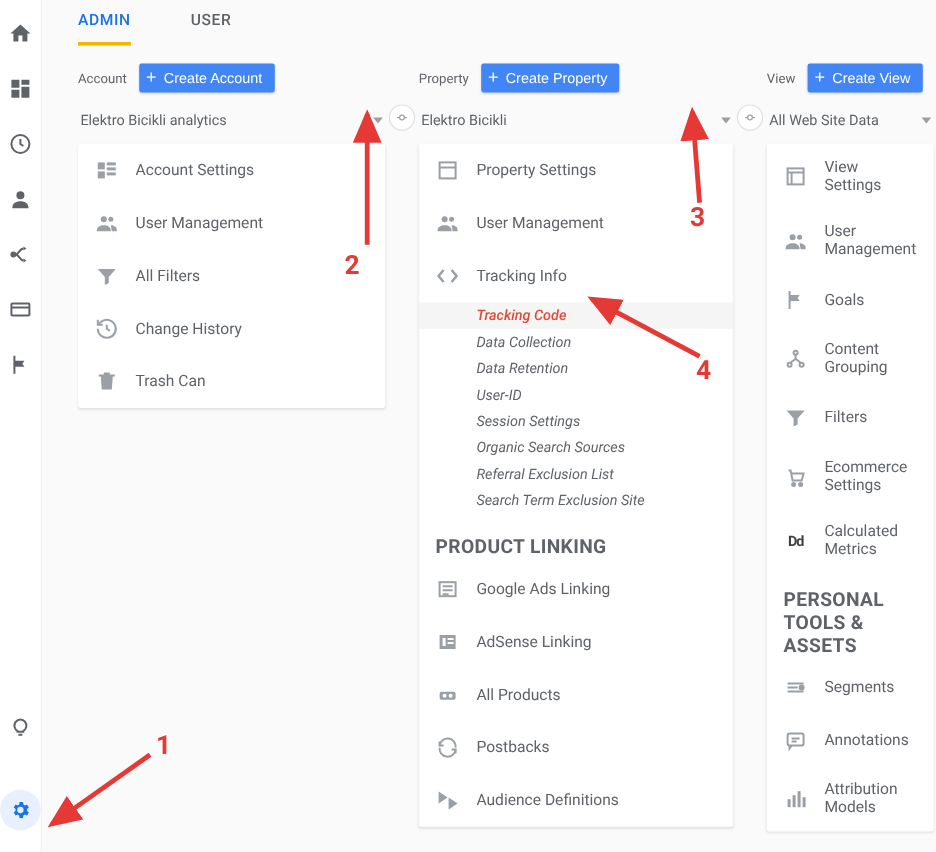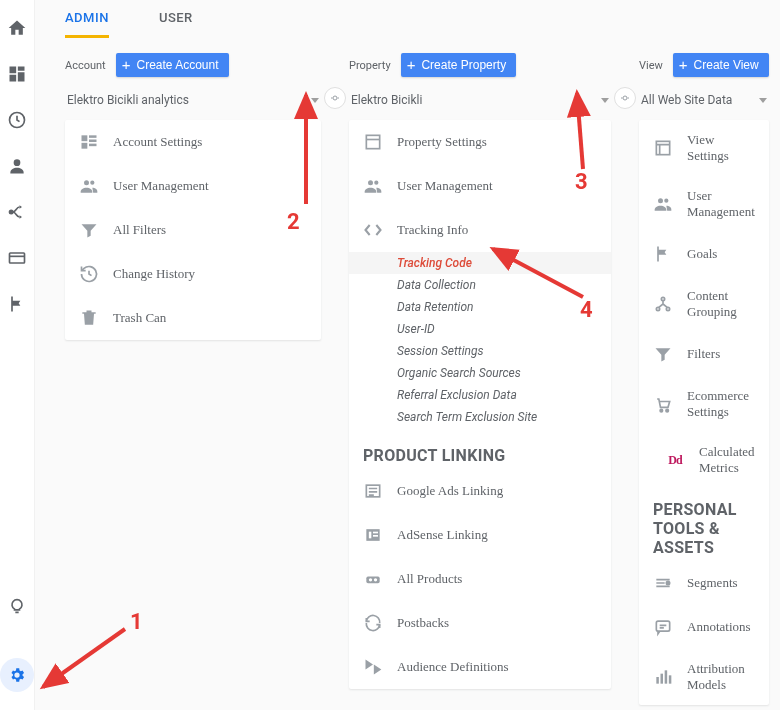--- a/index.html
+++ b/index.html
@@ -50,25 +50,25 @@
     font-size:12px; color:#5f6368; padding:6px 2px 8px 2px;
     border-bottom:1px solid transparent; cursor:pointer;
   }
   .caret { width:0;height:0;border-left:4px solid transparent;border-right:4px solid transparent;border-top:5px solid #9e9e9e; }
 
   .card { background:#fff; border-radius:2px; box-shadow: 0 1px 2px rgba(60,64,67,.12); }
   .card.mt { margin-top:4px; }
 
   .row {
     display:flex; align-items:center; gap:14px; padding:12px 14px;
-    font-size:13px; color:#5f6368; cursor:pointer;font-family:Liberation Serif, serif;
+    font-size:13px; color:#5f6368; cursor:pointer;
   }
   .row .ic { width:20px; height:20px; color:#9aa0a6; display:flex; align-items:center; justify-content:center; flex-shrink:0; }
   .row .ic svg { width:20px; height:20px; }
-  .row .ic.dd { font-weight:700; font-size:12px; color:#be185d; letter-spacing:-1px;margin-left:12px; }
+  .row .ic.dd { font-weight:700; font-size:12px; color:#404040; letter-spacing:-1px; }
 
   .sublist { padding: 0 0 6px 0; font-style: italic; }
   .sub { font-size:12px; color:#5f6368; padding:4px 0 4px 48px; cursor:pointer; }
   .sub.active { color:#dd4b39; font-weight:500; background:#f5f5f5;}
 
   .section-title { font-size:16px; font-weight:700; letter-spacing:.3px; color:#5f6368; padding:12px 14px 4px 14px; }
 
   .move-btn {
     position:absolute; top:34px; width:22px; height:22px; border-radius:50%;
     background:#fff; border:1px solid #e0e0e0; display:flex; align-items:center; justify-content:center;
@@ -261,21 +261,21 @@
           <span>Tracking Info</span>
         </div>
 
         <div class="sublist">
           <div class="sub active">Tracking Code</div>
           <div class="sub">Data Collection</div>
           <div class="sub">Data Retention</div>
           <div class="sub">User-ID</div>
           <div class="sub">Session Settings</div>
           <div class="sub">Organic Search Sources</div>
-          <div class="sub">Referral Exclusion Data</div>
+          <div class="sub">Referral Exclusion List</div>
           <div class="sub">Search Term Exclusion Site</div>
         </div>
 
         <div class="section-title">PRODUCT LINKING</div>
         <div class="row">
           <span class="ic">
               <svg viewBox="0 0 24 24" fill="none" stroke="currentColor" stroke-width="2">
                 <rect x="4" y="5" width="16" height="14"></rect>
                 <path d="M7 9h10M7 13h10M7 17h6"></path>
               </svg>

